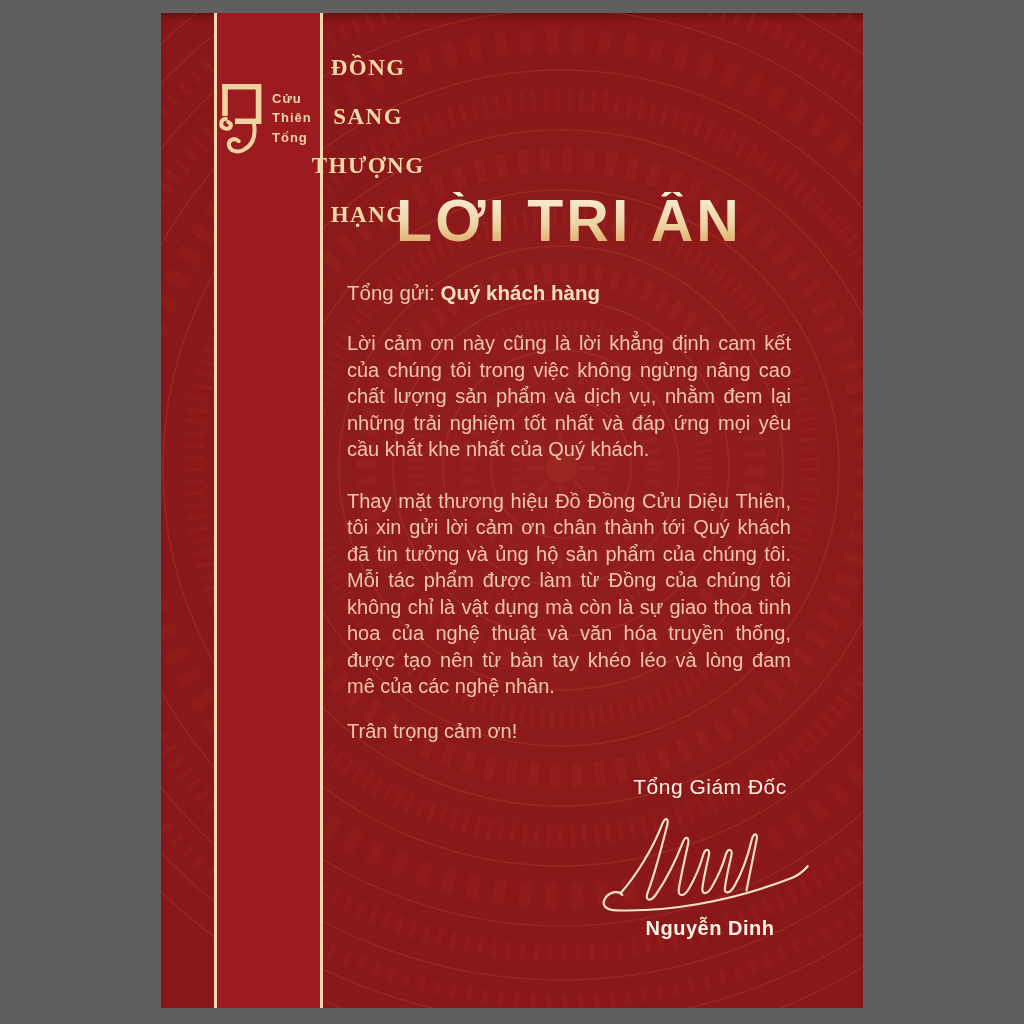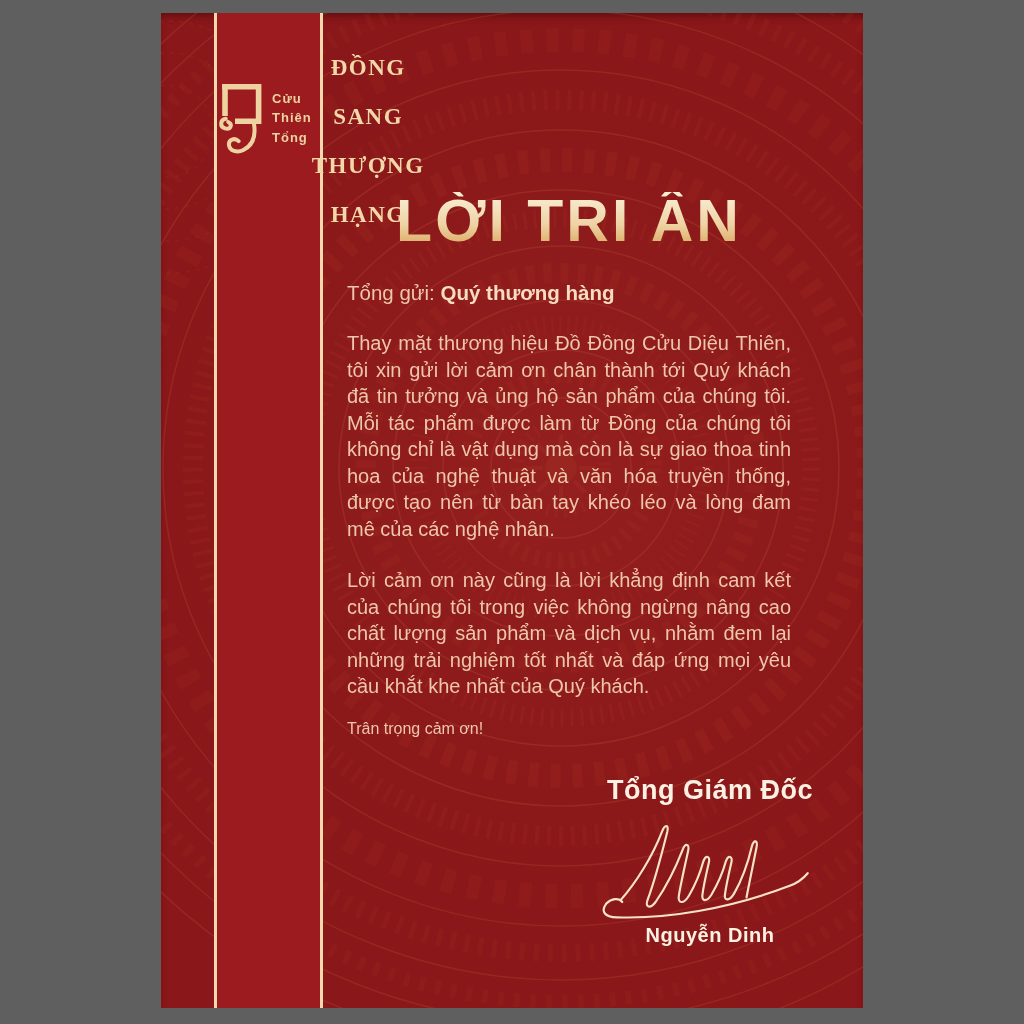--- a/index.html
+++ b/index.html
@@ -23,26 +23,26 @@
 
   
   .content{position:absolute;left:186px;top:0;width:444px;color:#eec6a9;}
   .title{margin:179px 0 0;text-align:center;font-size:59px;font-weight:700;letter-spacing:3px;
          line-height:1;color:#ecc98f;
          background:linear-gradient(180deg,#faf0d8 0%,#eed3a4 55%,#d8a055 100%);
          -webkit-background-clip:text;background-clip:text;-webkit-text-fill-color:transparent;}
   .salute{margin:30px 0 0;font-size:20.5px;}
   .salute strong{color:#f6ddc0;font-weight:700;}
   .para{margin:25px 0 0;font-size:20px;line-height:26.5px;text-align:justify;}
-  .closing{margin:20px 0 0;font-size:16px;}
+  .closing{margin:20px 0 0;font-size:20px;}
 
   
   .sig{position:absolute;left:349px;top:762px;width:400px;display:flex;flex-direction:column;
        align-items:center;color:#fcf1e2;}
-  .sig-title{font-size:27px;font-weight:700;letter-spacing:.5px;}
+  .sig-title{font-size:21px;font-weight:400;letter-spacing:.5px;}
   .sig-svg{margin-top:6px;}
   .sig-name{margin-top:4px;font-size:20px;font-weight:700;letter-spacing:.5px;}
 </style>
 </head>
 <body>
 
 <div class="frame">
   <div class="card">
 
     <svg class="pattern" width="702" height="995" viewBox="0 0 702 995">
@@ -109,24 +109,24 @@
         <span>SANG</span>
         <span>THƯỢNG</span>
         <span>HẠNG</span>
       </div>
     </aside>
 
     <main class="content">
       <h1 class="title">LỜI TRI ÂN</h1>
       <p class="salute">
         <span>Tổng gửi:</span>
-        <strong>Quý thương hàng</strong>
+        <strong>Quý khách hàng</strong>
       </p>
+      <p class="para">Lời cảm ơn này cũng là lời khẳng định cam kết của chúng tôi trong việc không ngừng nâng cao chất lượng sản phẩm và dịch vụ, nhằm đem lại những trải nghiệm tốt nhất và đáp ứng mọi yêu cầu khắt khe nhất của Quý khách.</p>
       <p class="para">Thay mặt thương hiệu Đồ Đồng Cửu Diệu Thiên, tôi xin gửi lời cảm ơn chân thành tới Quý khách đã tin tưởng và ủng hộ sản phẩm của chúng tôi. Mỗi tác phẩm được làm từ Đồng của chúng tôi không chỉ là vật dụng mà còn là sự giao thoa tinh hoa của nghệ thuật và văn hóa truyền thống, được tạo nên từ bàn tay khéo léo và lòng đam mê của các nghệ nhân.</p>
-      <p class="para">Lời cảm ơn này cũng là lời khẳng định cam kết của chúng tôi trong việc không ngừng nâng cao chất lượng sản phẩm và dịch vụ, nhằm đem lại những trải nghiệm tốt nhất và đáp ứng mọi yêu cầu khắt khe nhất của Quý khách.</p>
       <p class="closing">Trân trọng cảm ơn!</p>
     </main>
 
     <div class="sig">
       <div class="sig-title">Tổng Giám Đốc</div>
       <svg class="sig-svg" width="235" height="108" viewBox="0 0 260 120">
         <g fill="none" stroke="#f6e2c6" stroke-width="2.4" stroke-linecap="round">
           <path d="M30 98 C48 78 66 48 76 22 C79 14 84 13 82 22 C74 54 66 82 60 98
                    C57 106 63 108 69 100 C80 84 92 60 99 42 C102 34 107 35 105 44
                    C101 62 97 80 95 92 C93 102 100 103 106 93 C113 81 119 66 122 55

